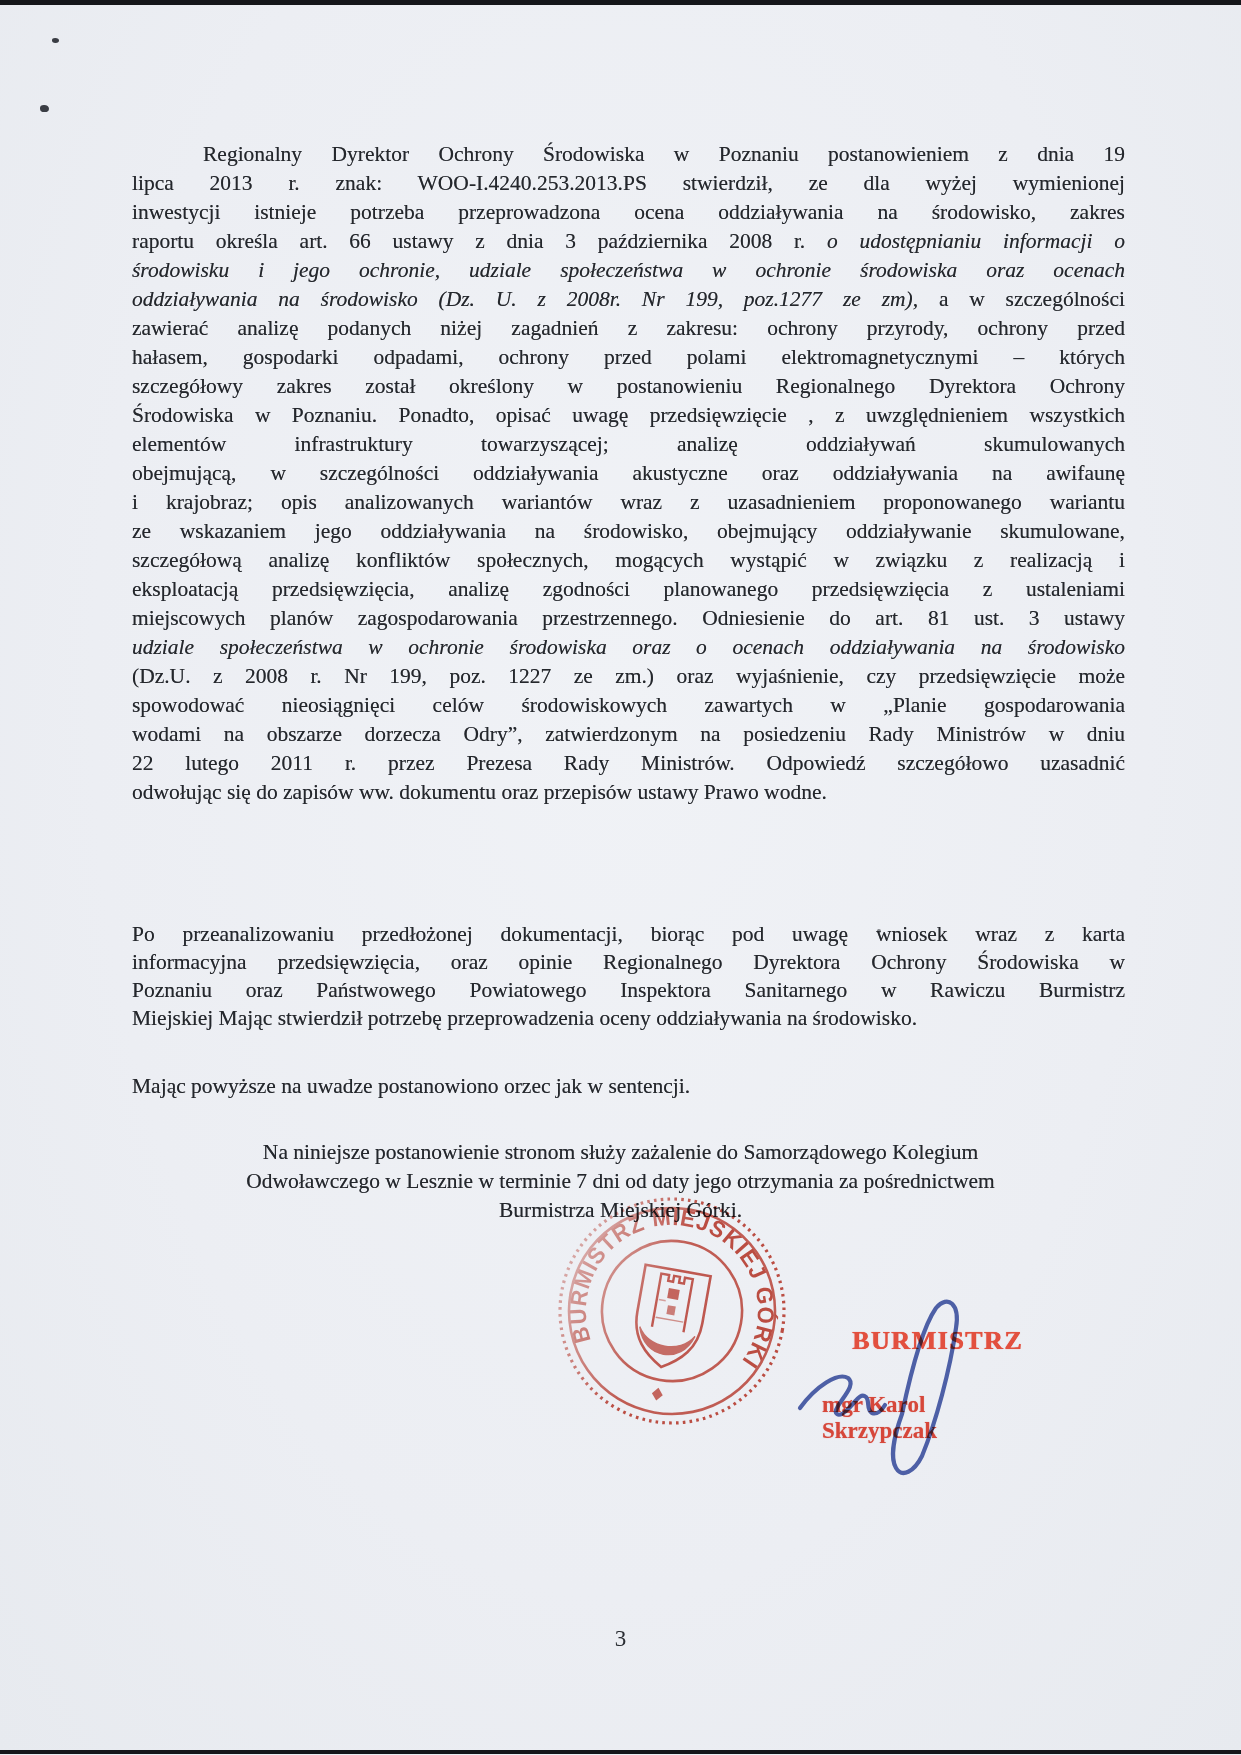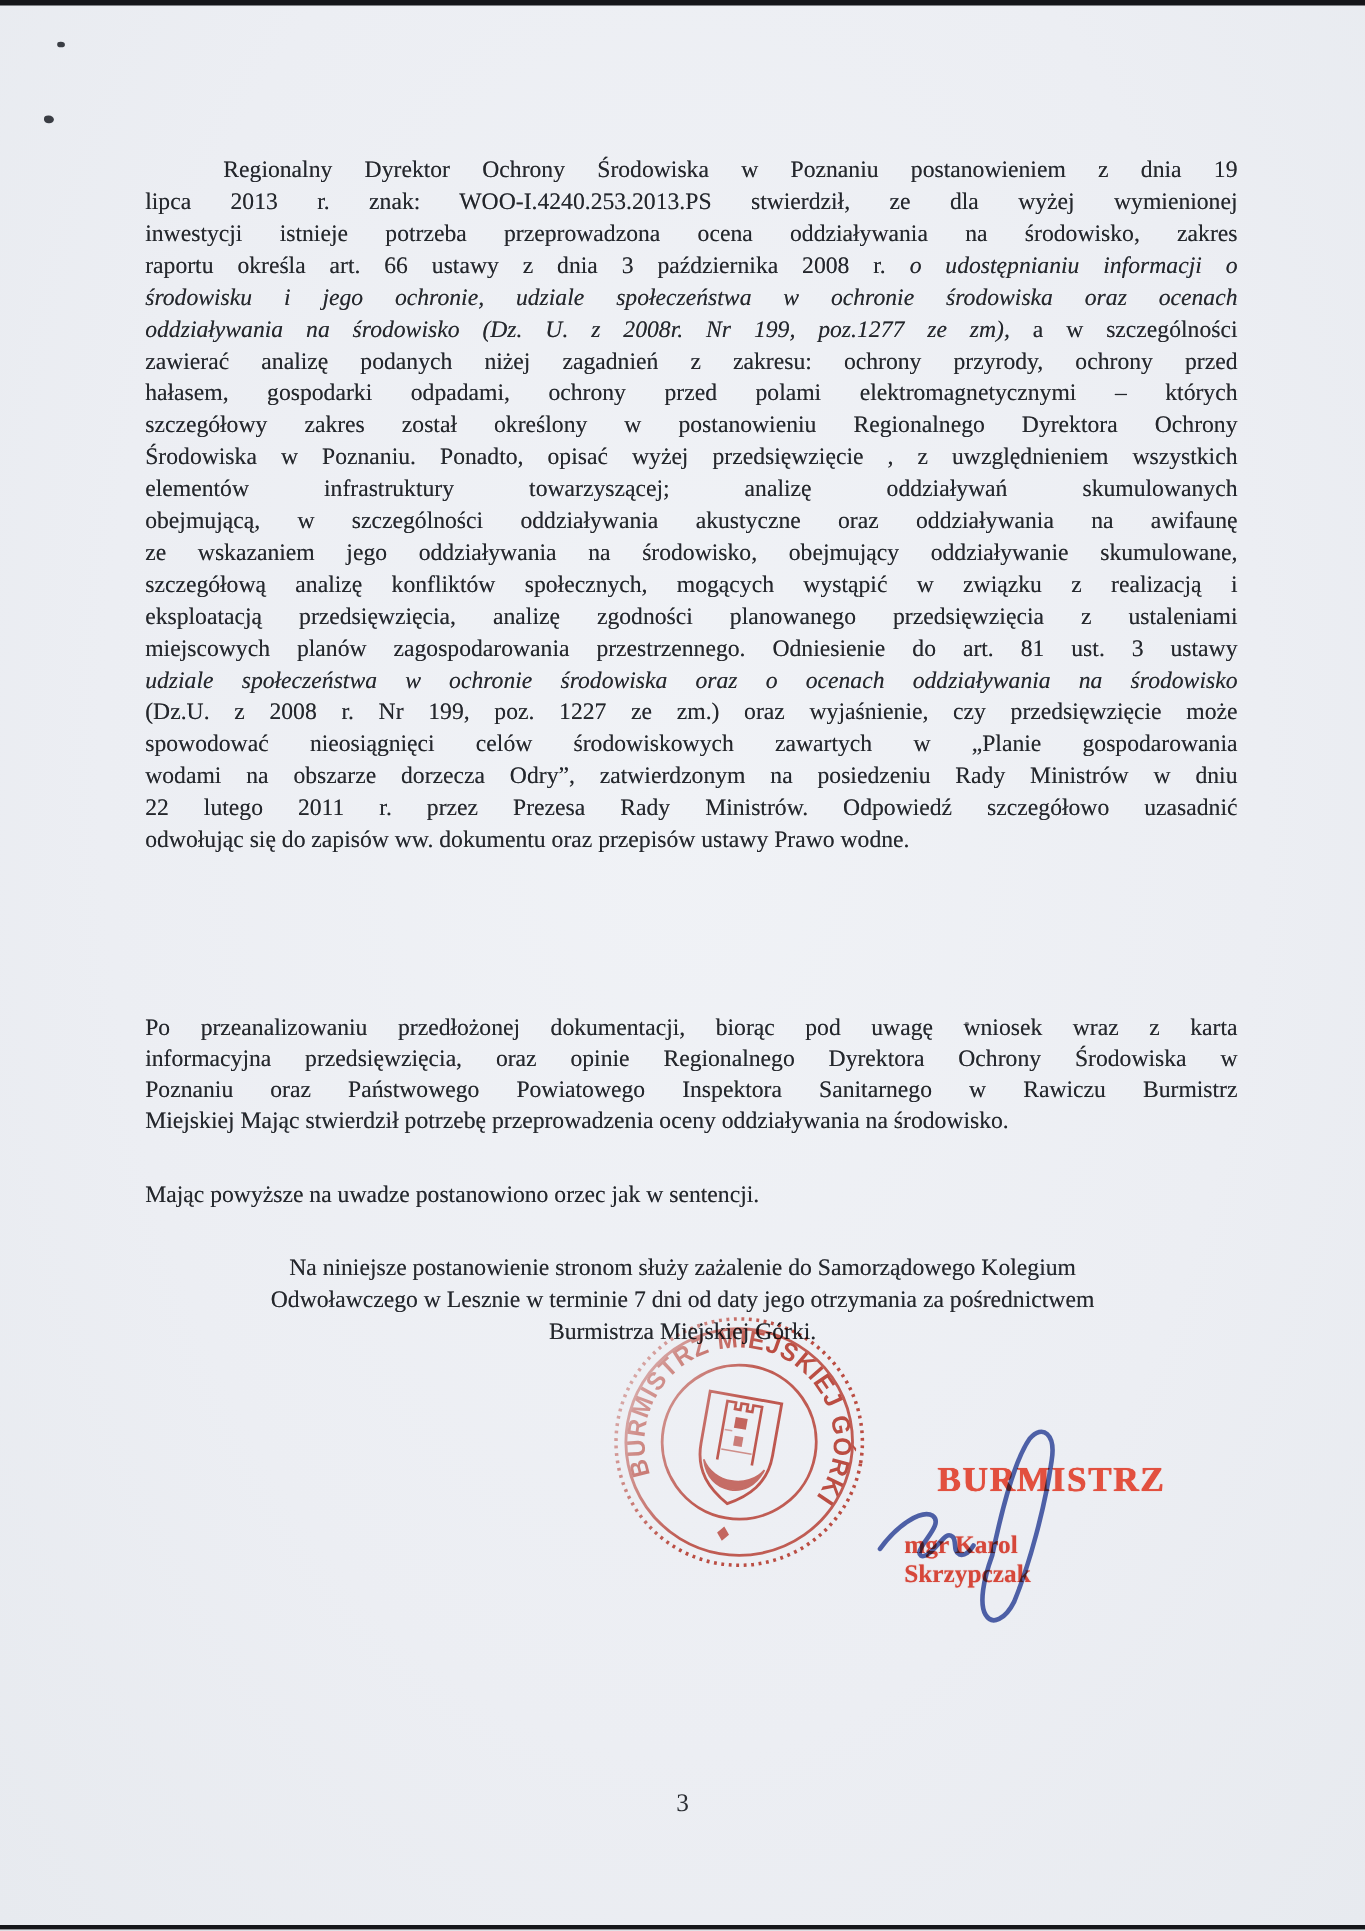--- a/index.html
+++ b/index.html
@@ -49,21 +49,21 @@
   }
   .stamp text{
     font-family:"Liberation Sans", sans-serif;
     font-weight:bold;font-size:23px;letter-spacing:1px;
   }
 
   .sig-block{position:absolute;left:786px;top:1290px;width:260px;height:200px;}
   .sig-title{
     position:absolute;left:66px;top:36px;
     font-family:"Liberation Serif", serif;font-weight:bold;
-    font-size:32px;letter-spacing:1.5px;color:#e2503f;
+    font-size:26px;letter-spacing:1.5px;color:#e2503f;
     text-shadow:.6px 0 0 #e2503f, 0 0 1px rgba(226,80,63,.6);
     filter:blur(.3px);
   }
   .sig-name{
     position:absolute;left:36px;top:102px;
     font-family:"Liberation Serif", serif;font-weight:bold;
     font-size:23px;color:#d6473a;
     text-shadow:0 0 1px rgba(214,71,58,.55);
     filter:blur(.3px);
   }
@@ -83,23 +83,24 @@
   <div class="para p1">
       <div class="line line-just line-indent"><span>Regionalny Dyrektor Ochrony Środowiska w Poznaniu postanowieniem z dnia 19</span></div>
       <div class="line line-just"><span>lipca 2013 r. znak: WOO-I.4240.253.2013.PS stwierdził, ze dla wyżej wymienionej</span></div>
       <div class="line line-just"><span>inwestycji istnieje potrzeba przeprowadzona ocena oddziaływania na środowisko, zakres</span></div>
       <div class="line line-just"><span>raportu określa art. 66 ustawy z dnia 3 października 2008 r. </span><span class="italic">o udostępnianiu informacji o</span></div>
       <div class="line line-just"><span class="italic">środowisku i jego ochronie, udziale społeczeństwa w ochronie środowiska oraz ocenach</span></div>
       <div class="line line-just"><span class="italic">oddziaływania na środowisko (Dz. U. z 2008r. Nr 199, poz.1277 ze zm),</span><span> a w szczególności</span></div>
       <div class="line line-just"><span>zawierać analizę podanych niżej zagadnień z zakresu: ochrony przyrody, ochrony przed</span></div>
       <div class="line line-just"><span>hałasem, gospodarki odpadami, ochrony przed polami elektromagnetycznymi – których</span></div>
       <div class="line line-just"><span>szczegółowy zakres został określony w postanowieniu Regionalnego Dyrektora Ochrony</span></div>
-      <div class="line line-just"><span>Środowiska w Poznaniu. Ponadto, opisać wyżej przedsięwzięcie , z uwzględnieniem wszystkich</span></div>
+      <div class="line line-just"><span>Środowiska w Poznaniu. Ponadto, opisać uwagę przedsięwzięcie , z uwzględnieniem wszystkich</span></div>
       <div class="line line-just"><span>elementów infrastruktury towarzyszącej; analizę oddziaływań skumulowanych</span></div>
       <div class="line line-just"><span>obejmującą, w szczególności oddziaływania akustyczne oraz oddziaływania na awifaunę</span></div>
+      <div class="line line-just"><span>i krajobraz; opis analizowanych wariantów wraz z uzasadnieniem proponowanego wariantu</span></div>
       <div class="line line-just"><span>ze wskazaniem jego oddziaływania na środowisko, obejmujący oddziaływanie skumulowane,</span></div>
       <div class="line line-just"><span>szczegółową analizę konfliktów społecznych, mogących wystąpić w związku z realizacją i</span></div>
       <div class="line line-just"><span>eksploatacją przedsięwzięcia, analizę zgodności planowanego przedsięwzięcia z ustaleniami</span></div>
       <div class="line line-just"><span>miejscowych planów zagospodarowania przestrzennego. Odniesienie do art. 81 ust. 3 ustawy</span></div>
       <div class="line line-just"><span class="italic">udziale społeczeństwa w ochronie środowiska oraz o ocenach oddziaływania na środowisko</span></div>
       <div class="line line-just"><span>(Dz.U. z 2008 r. Nr 199, poz. 1227 ze zm.) oraz wyjaśnienie, czy przedsięwzięcie może</span></div>
       <div class="line line-just"><span>spowodować nieosiągnięci celów środowiskowych zawartych w „Planie gospodarowania</span></div>
       <div class="line line-just"><span>wodami na obszarze dorzecza Odry”, zatwierdzonym na posiedzeniu Rady Ministrów w dniu</span></div>
       <div class="line line-just"><span>22 lutego 2011 r. przez Prezesa Rady Ministrów. Odpowiedź szczegółowo uzasadnić</span></div>
       <div class="line line-left"><span>odwołując się do zapisów ww. dokumentu oraz przepisów ustawy Prawo wodne.</span></div>

